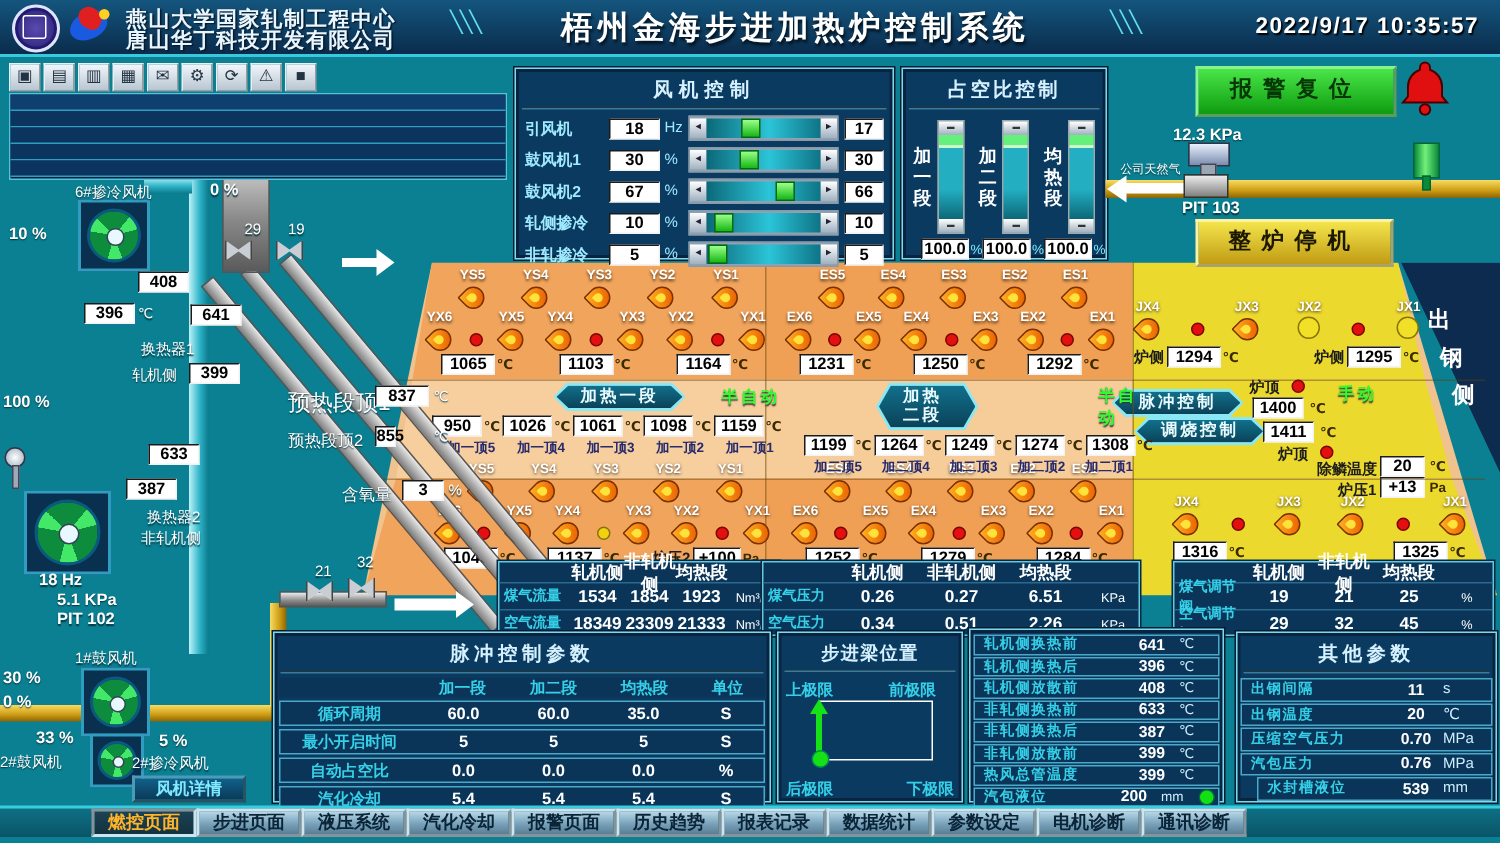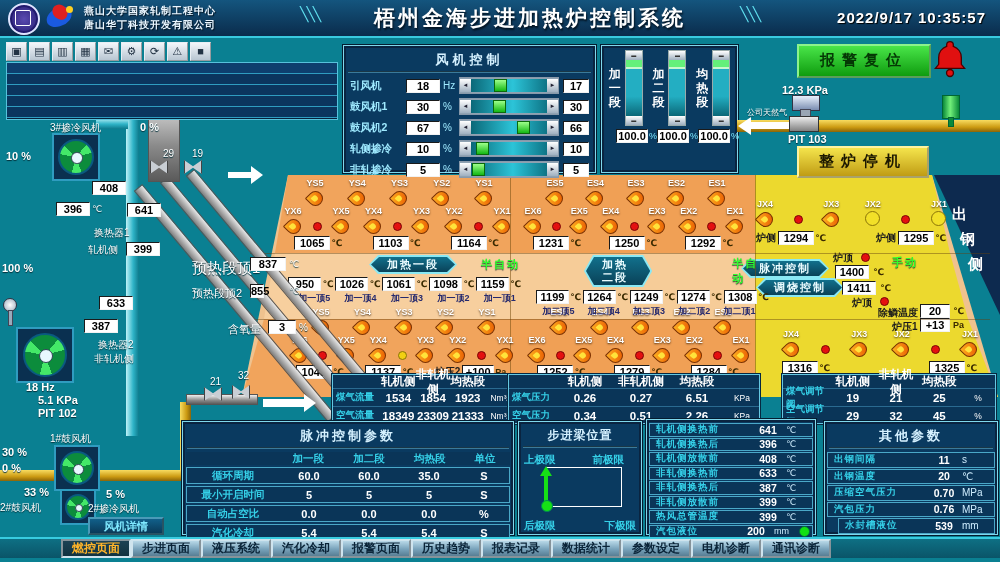--- a/index.html
+++ b/index.html
@@ -11,21 +11,21 @@
   
   #hdr{position:absolute;left:0;top:0;width:1000px;height:36px;
     background:linear-gradient(#14557e,#0a2c4c);border-bottom:2px solid #39c9de;z-index:6}
   #seal{position:absolute;left:8px;top:3px;width:28px;height:28px;border-radius:50%;
     background:radial-gradient(#5a4ab0,#221a6e);border:2px solid #dfe4ff;box-shadow:inset 0 0 0 2px #221a6e}
   #seal::after{content:"";position:absolute;left:5px;top:5px;width:14px;height:14px;border:1.5px solid #fff;border-radius:2px}
   #jy{position:absolute;left:44px;top:4px;width:34px;height:27px}
   #jy .s1{position:absolute;left:2px;top:4px;width:26px;height:18px;background:#1a5ae0;border-radius:60% 40% 55% 45%;transform:rotate(-18deg)}
   #jy .s2{position:absolute;left:8px;top:1px;width:16px;height:14px;background:#e02020;border-radius:50% 60% 40% 60%;transform:rotate(24deg)}
   #jy .s3{position:absolute;left:22px;top:2px;width:7px;height:7px;background:#ffd020;border-radius:50%}
-  .orgline{position:absolute;left:84px;color:#eaf6ff;font-size:10px;font-weight:bold;letter-spacing:1px;text-shadow:1px 1px 1px #041624}
+  .orgline{position:absolute;left:84px;color:#eaf6ff;font-size:14px;font-weight:bold;letter-spacing:1px;text-shadow:1px 1px 1px #041624}
   #title{position:absolute;left:330px;top:4px;width:400px;text-align:center;color:#fff;
     font-family:"DejaVu Serif","Liberation Serif",serif;font-size:21px;font-weight:bold;letter-spacing:3px;text-shadow:1px 2px 2px #03121f}
   .decor{position:absolute;top:6px;color:#5fe0f0;font-size:14px;font-weight:bold;letter-spacing:-2px}
   #clock{position:absolute;right:14px;top:9px;color:#fff;font-size:15px;font-weight:bold;letter-spacing:1px;text-shadow:1px 1px 1px #000}
 
   
   #tbar{position:absolute;left:6px;top:42px;height:18px;display:flex;gap:2px;z-index:5}
   .ticon{width:19px;height:17px;background:linear-gradient(#f2f6fa,#b8c6d2);border:1px outset #e8eef4;
     font-size:11px;line-height:16px;text-align:center;color:#234;cursor:default}
   #alarmlist{position:absolute;left:6px;top:62px;width:330px;height:56px;background:#0a2f55;
@@ -52,21 +52,21 @@
   .hs-thumb{position:absolute;top:0;width:13px;height:13px;background:linear-gradient(#9cff8a,#14b814);border:1px solid #0a6a0a;box-sizing:border-box;margin-left:-7px}
   .fr-set{width:26px}
 
   
   .duty-body{display:flex;justify-content:space-around;padding:4px 2px 0}
   .duty-col{display:flex;align-items:center;gap:4px}
   .duty-label{display:flex;flex-direction:column;color:#fff;font-size:12px;font-weight:bold;line-height:14px;text-align:center}
   .vslider{width:18px;height:76px;border:1px solid #9aa;background:#8a99a5;display:flex;flex-direction:column;box-sizing:border-box}
   .vs-btn{height:9px;background:linear-gradient(#fff,#9fb0c0);font-size:5px;color:#333;text-align:center;line-height:9px}
   .vs-track{flex:1;background:linear-gradient(180deg,#64f07a 0 12%,#c8f8cc 12% 16%,#23aec2 16% 65%,#0b6878 100%)}
-  .duty-vals{display:flex;justify-content:flex-start;padding:3px 14px 0}
+  .duty-vals{display:flex;justify-content:flex-end;padding:3px 0 0}
   .dv{display:flex;align-items:center;gap:1px}
 
   
   #btn-alarm{position:absolute;left:797px;top:44px;width:130px;height:30px;background:linear-gradient(#49e549,#0f9c0f);
     border:2px outset #8cf28c;color:#053805;font-size:15px;font-weight:bold;letter-spacing:7px;text-align:center;line-height:27px;z-index:5}
   #btn-stop{position:absolute;left:797px;top:146px;width:128px;height:28px;background:linear-gradient(#f4e44c,#c09c14);
     border:2px outset #fdf2a0;color:#1c1800;font-size:15px;font-weight:bold;letter-spacing:7px;text-align:center;line-height:25px;z-index:5}
 
   
   .pipe-y{background:linear-gradient(180deg,#f8dc60,#cc9a12 60%,#8a6508)}
@@ -275,20 +275,21 @@
               <span class="hs-thumb" style="left: 10%;"></span>
             </span>
             <span class="hs-btn">►</span>
           </span>
           <span class="vbox fr-set">5</span>
         </div>
       </div>
   </div>
 
   <div class="panel" style="left:601px;top:45px;width:137px;height:128px">
+    <div class="ptitle" style="letter-spacing:2px">占空比控制</div>
     <div class="duty-body" id="duty-body">
         <div class="duty-col">
           <div class="duty-label">
             <span>加</span>
             <span>一</span>
             <span>段</span>
           </div>
           <div class="vslider">
             <div class="vs-btn">▬</div>
             <div class="vs-track"></div>
@@ -930,21 +931,21 @@
   <div class="gauge" style="left:3px;top:298px"></div>
 
   <span class="lab10" style="left:163px;top:148px">29</span>
   <span class="lab10" style="left:192px;top:148px">19</span>
   <span class="lab10" style="left:210px;top:376px">21</span>
   <span class="lab10" style="left:238px;top:370px">32</span>
 
   <div class="fanbox" style="left:52px;top:133px;width:44px;height:44px">
       <div class="fan" style="width:32px;height:32px"></div>
     </div>
-  <span class="lab10" style="left:50px;top:121px">3#掺冷风机</span>
+  <span class="lab10" style="left:50px;top:121px">6#掺冷风机</span>
   <span class="lab11b" style="left:140px;top:121px">0 %</span>
   <span class="lab11b" style="left:6px;top:150px">10 %</span>
 
   <span class="vbox abs" style="left:92px;top:181px;width:34px;z-index:3">408</span>
   <span class="vbox abs" style="left:56px;top:202px;width:34px;z-index:3">396</span>
   <span class="lab10" style="left:92px;top:204px;font-size:9px">℃</span>
   <span class="vbox abs" style="left:127px;top:203px;width:34px;z-index:3">641</span>
   <span class="lab10" style="left:94px;top:226px">换热器1</span>
   <span class="lab10" style="left:88px;top:243px">轧机侧</span>
   <span class="vbox abs" style="left:126px;top:242px;width:34px;z-index:3">399</span>

